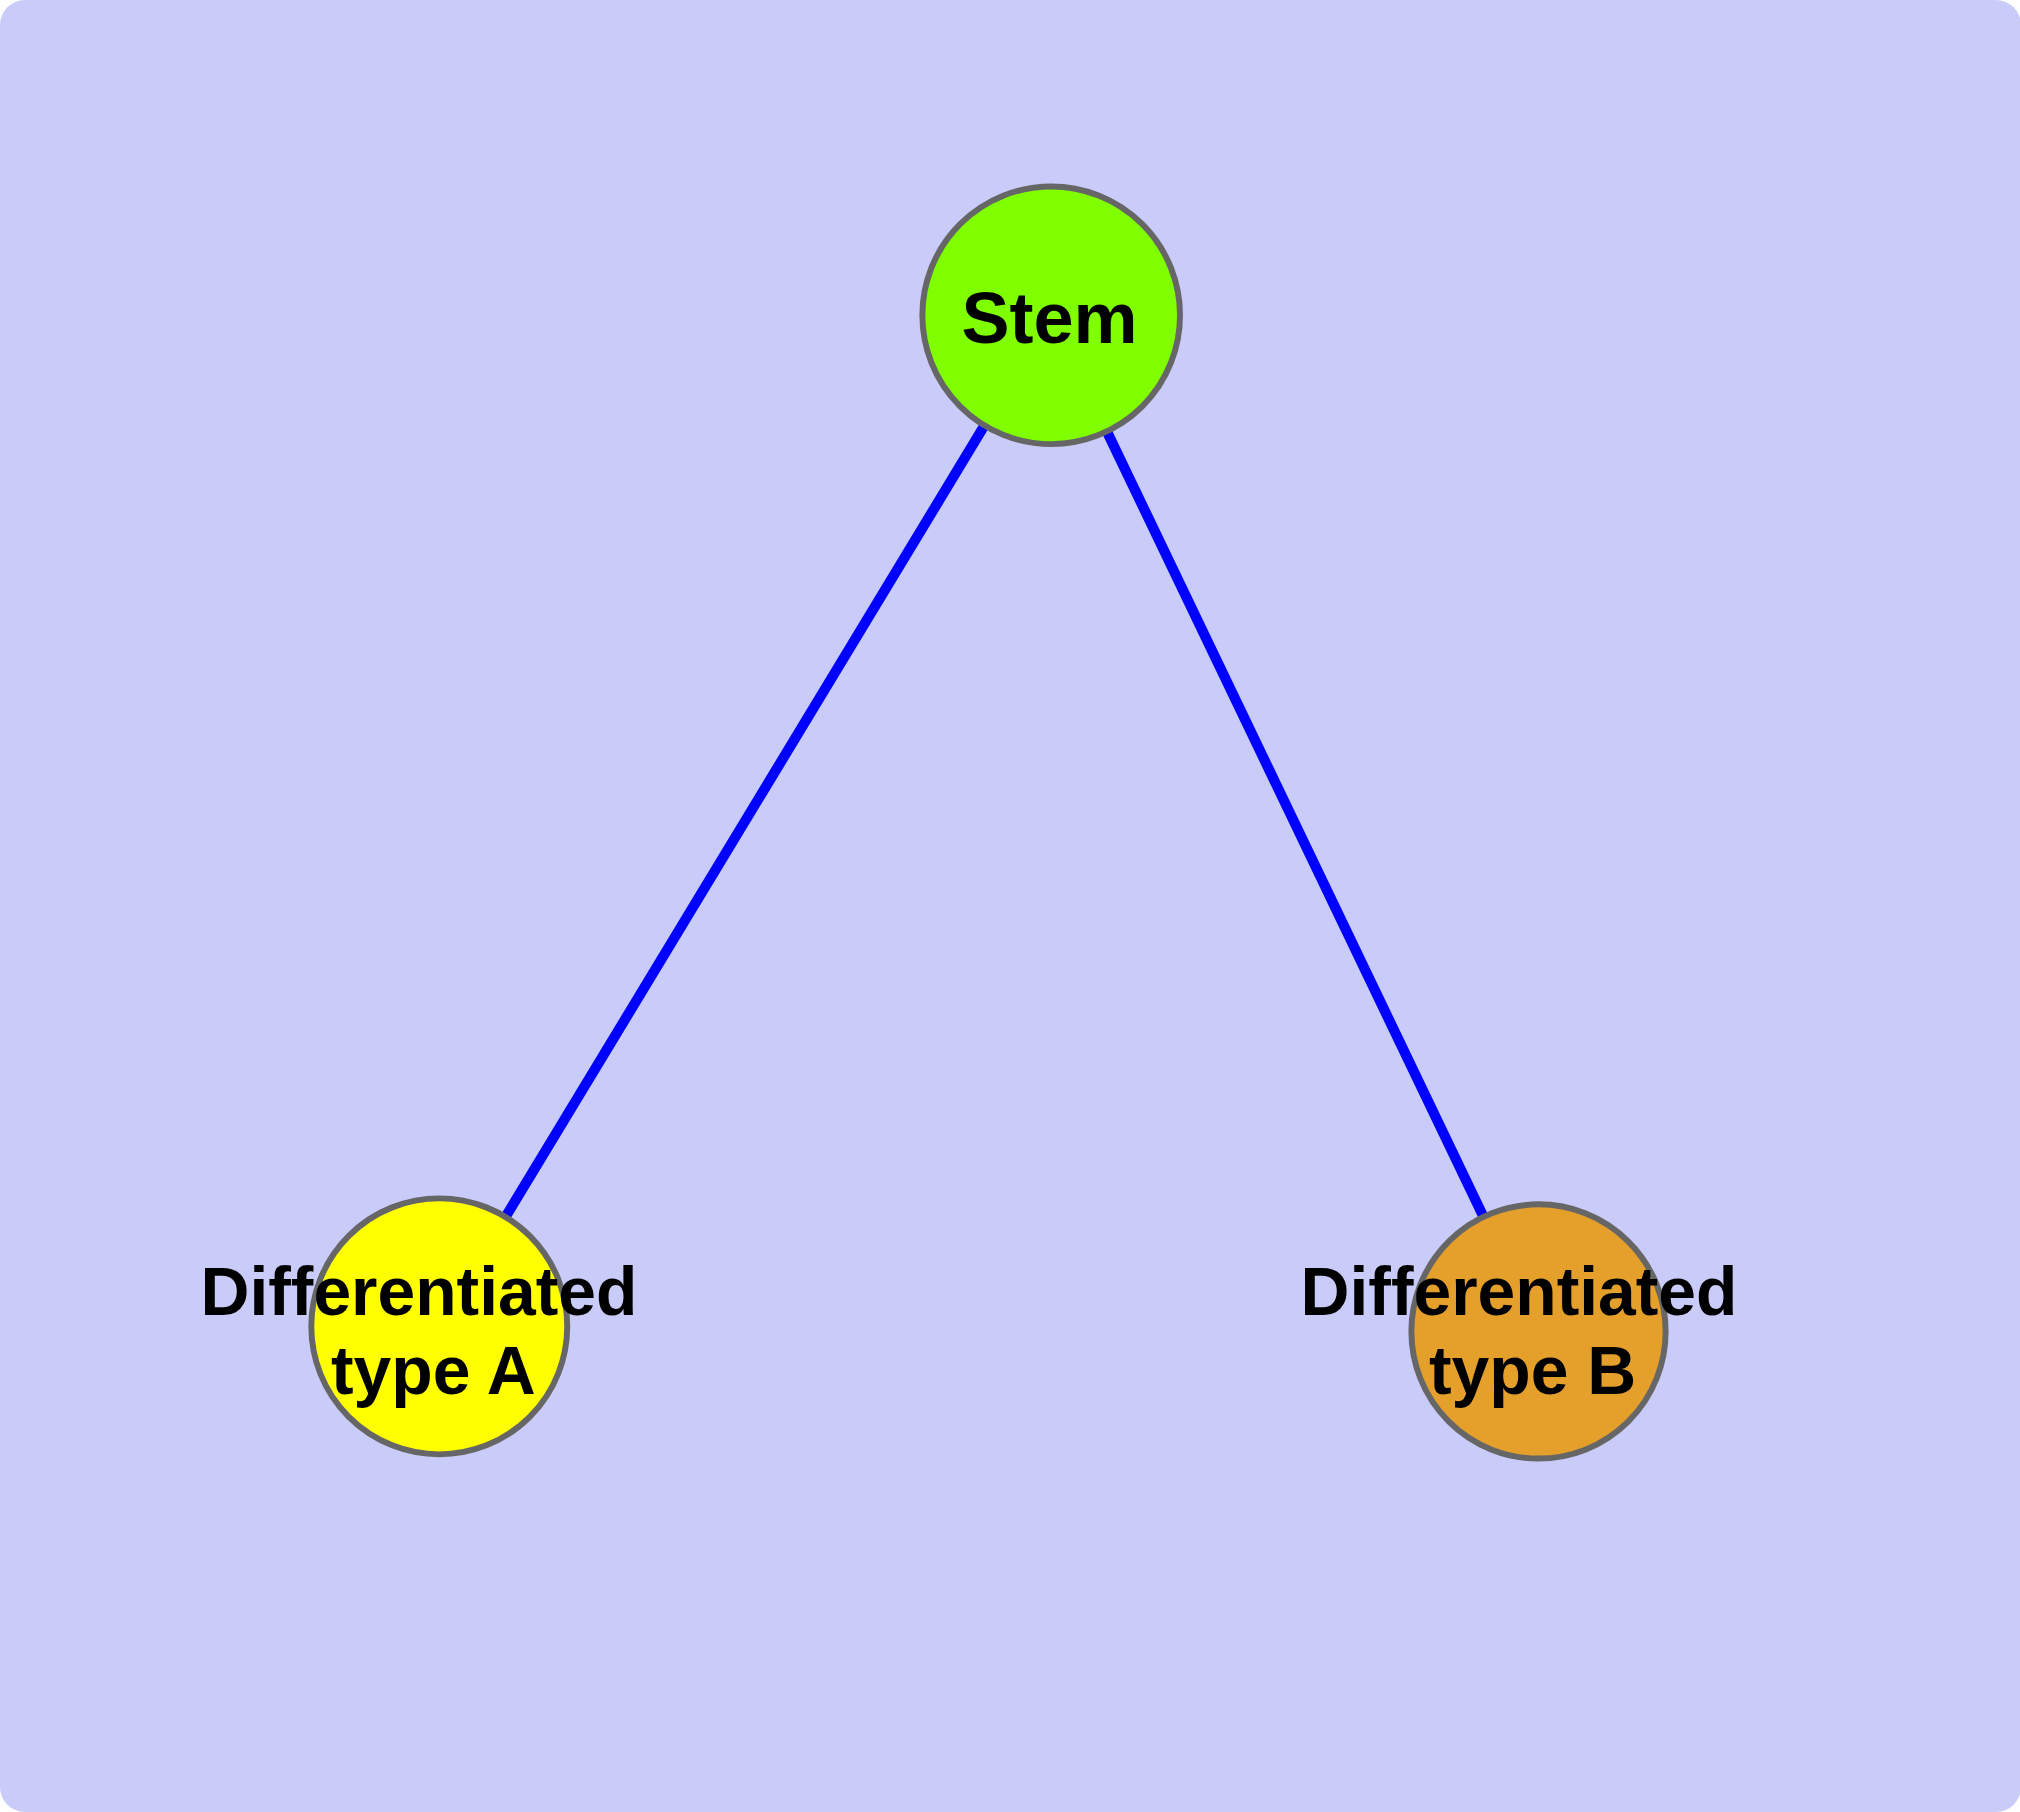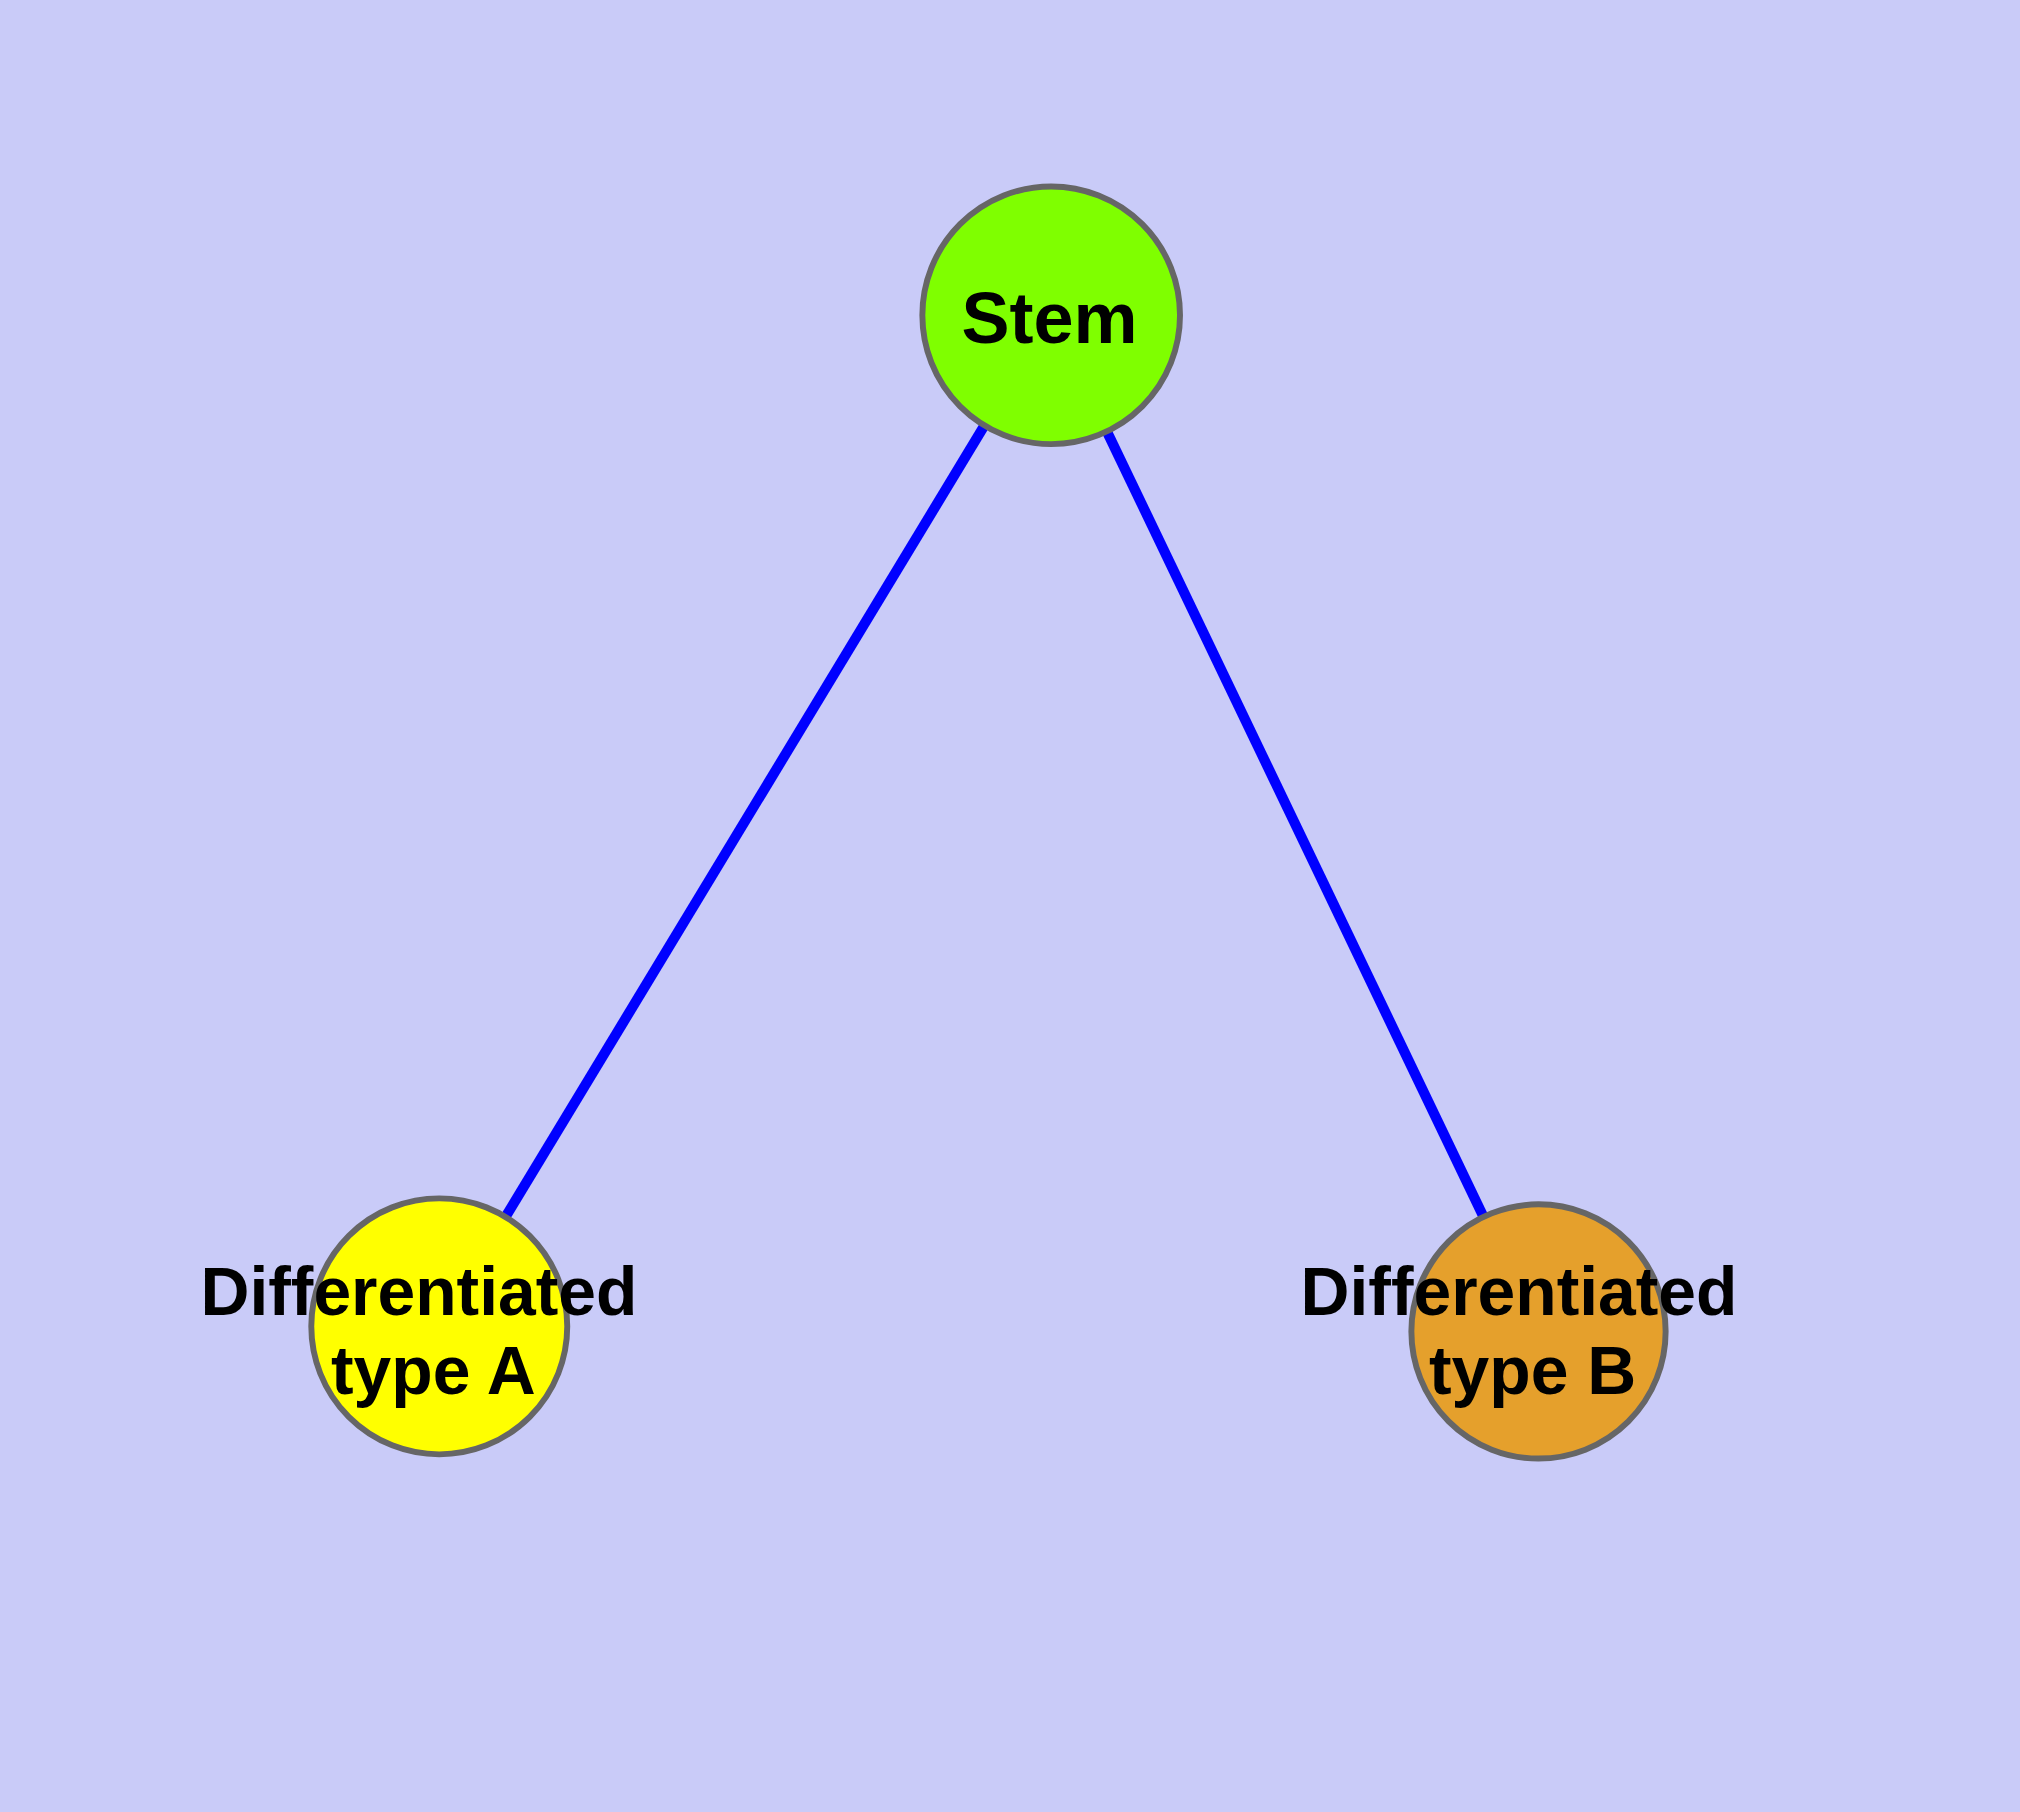--- a/index.html
+++ b/index.html
@@ -7,20 +7,21 @@
     padding: 0;
     background: #ffffff;
   }
   #canvas {
     position: relative;
     width: 2021px;
     height: 1812px;
     background: #c9cbf8;
     overflow: hidden;
     font-family: "Liberation Sans", sans-serif;
+    border-radius: 25px;
   }
   #graph-svg {
     position: absolute;
     left: 0;
     top: 0;
     width: 2021px;
     height: 1812px;
     display: block;
   }
   .node-label {

